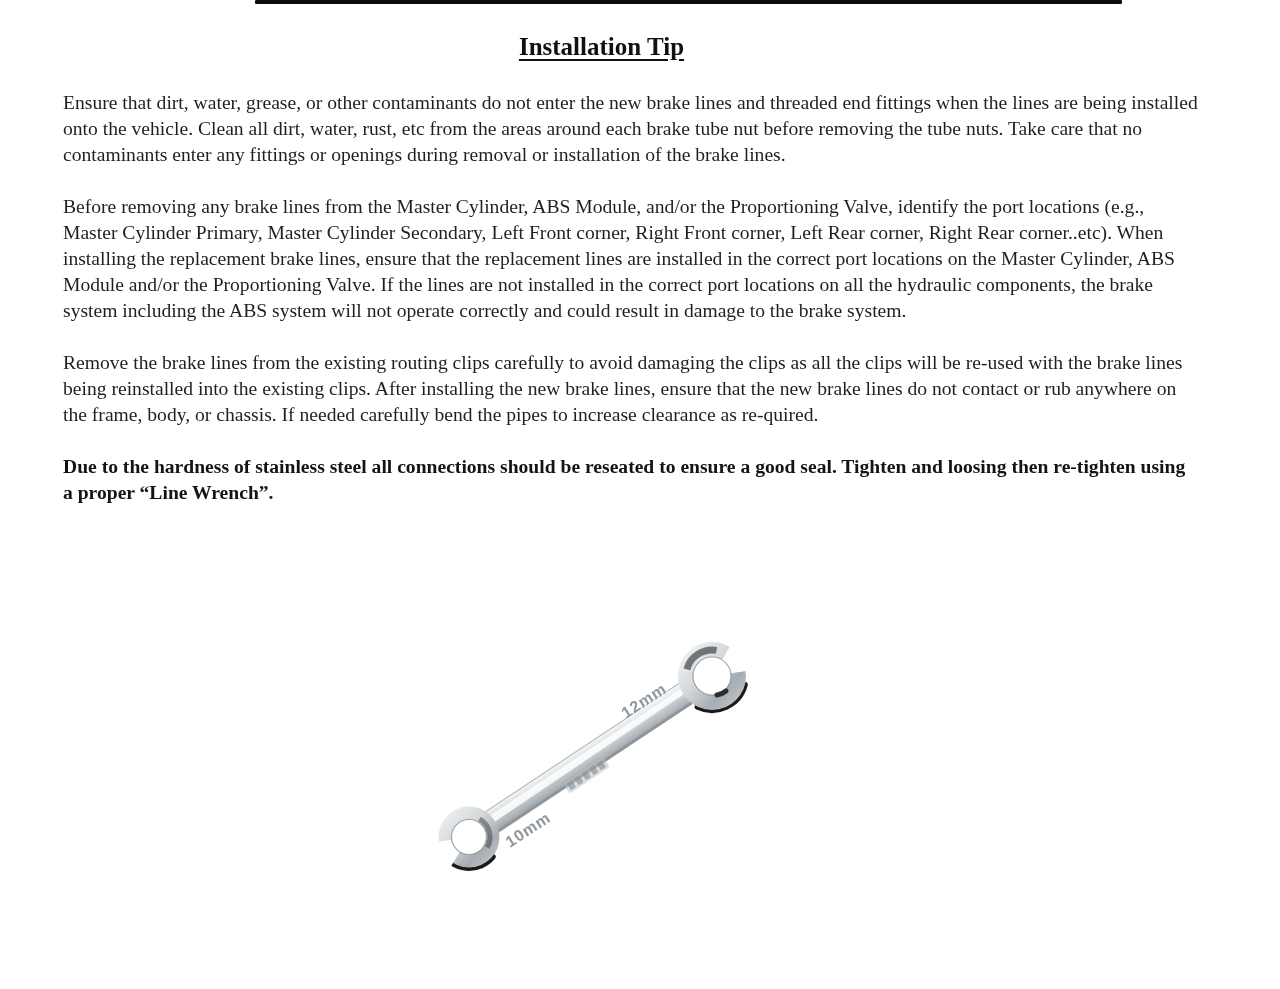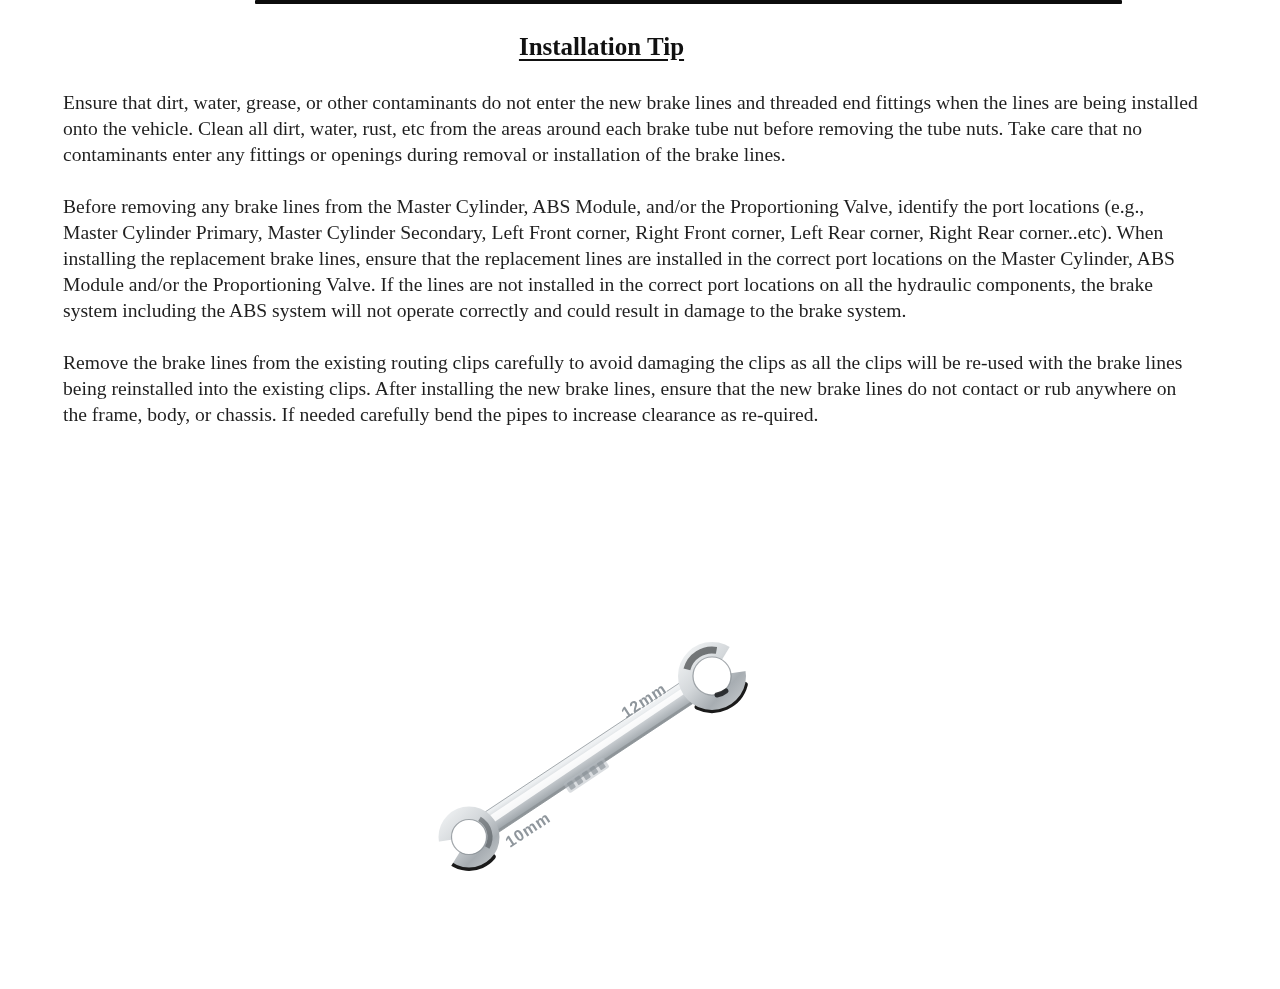--- a/index.html
+++ b/index.html
@@ -73,20 +73,21 @@
 
   <div class="content">
     <h1 class="doc-title"><span>Installation Tip</span></h1>
 
     <p class="body-para first-para">Ensure that dirt, water, grease, or other contaminants do not enter the new brake lines and threaded end fittings when the lines are being installed onto the vehicle. Clean all dirt, water, rust, etc from the areas around each brake tube nut before removing the tube nuts. Take care that no contaminants enter any fittings or openings during removal or installation of the brake lines.</p>
 
     <p class="body-para">Before removing any brake lines from the Master Cylinder, ABS Module, and/or the Proportioning Valve, identify the port locations (e.g., Master Cylinder Primary, Master Cylinder Secondary, Left Front corner, Right Front corner, Left Rear corner, Right Rear corner..etc). When installing the replacement brake lines, ensure that the replacement lines are installed in the correct port locations on the Master Cylinder, ABS Module and/or the Proportioning Valve. If the lines are not installed in the correct port locations on all the hydraulic components, the brake system including the ABS system will not operate correctly and could result in damage to the brake system.</p>
 
     <p class="body-para">Remove the brake lines from the existing routing clips carefully to avoid damaging the clips as all the clips will be re-used with the brake lines being reinstalled into the existing clips. After installing the new brake lines, ensure that the new brake lines do not contact or rub anywhere on the frame, body, or chassis. If needed carefully bend the pipes to increase clearance as re-quired.</p>
 
+    <p class="body-para bold-para">Due to the hardness of stainless steel all connections should be reseated to ensure a good seal. Tighten and loosing then re-tighten using a proper “Line Wrench”.</p>
   </div>
 
   <div class="wrench-figure">
     <svg width="330" height="255" viewBox="0 0 330 255" xmlns="http://www.w3.org/2000/svg">
       <defs>
         <linearGradient id="chromeShaft" gradientUnits="userSpaceOnUse" x1="149" y1="111" x2="171" y2="145">
           <stop offset="0" stop-color="#fdfdfd"></stop>
           <stop offset="0.3" stop-color="#eceff1"></stop>
           <stop offset="0.55" stop-color="#c3c8cc"></stop>
           <stop offset="0.8" stop-color="#9fa6ab"></stop>

